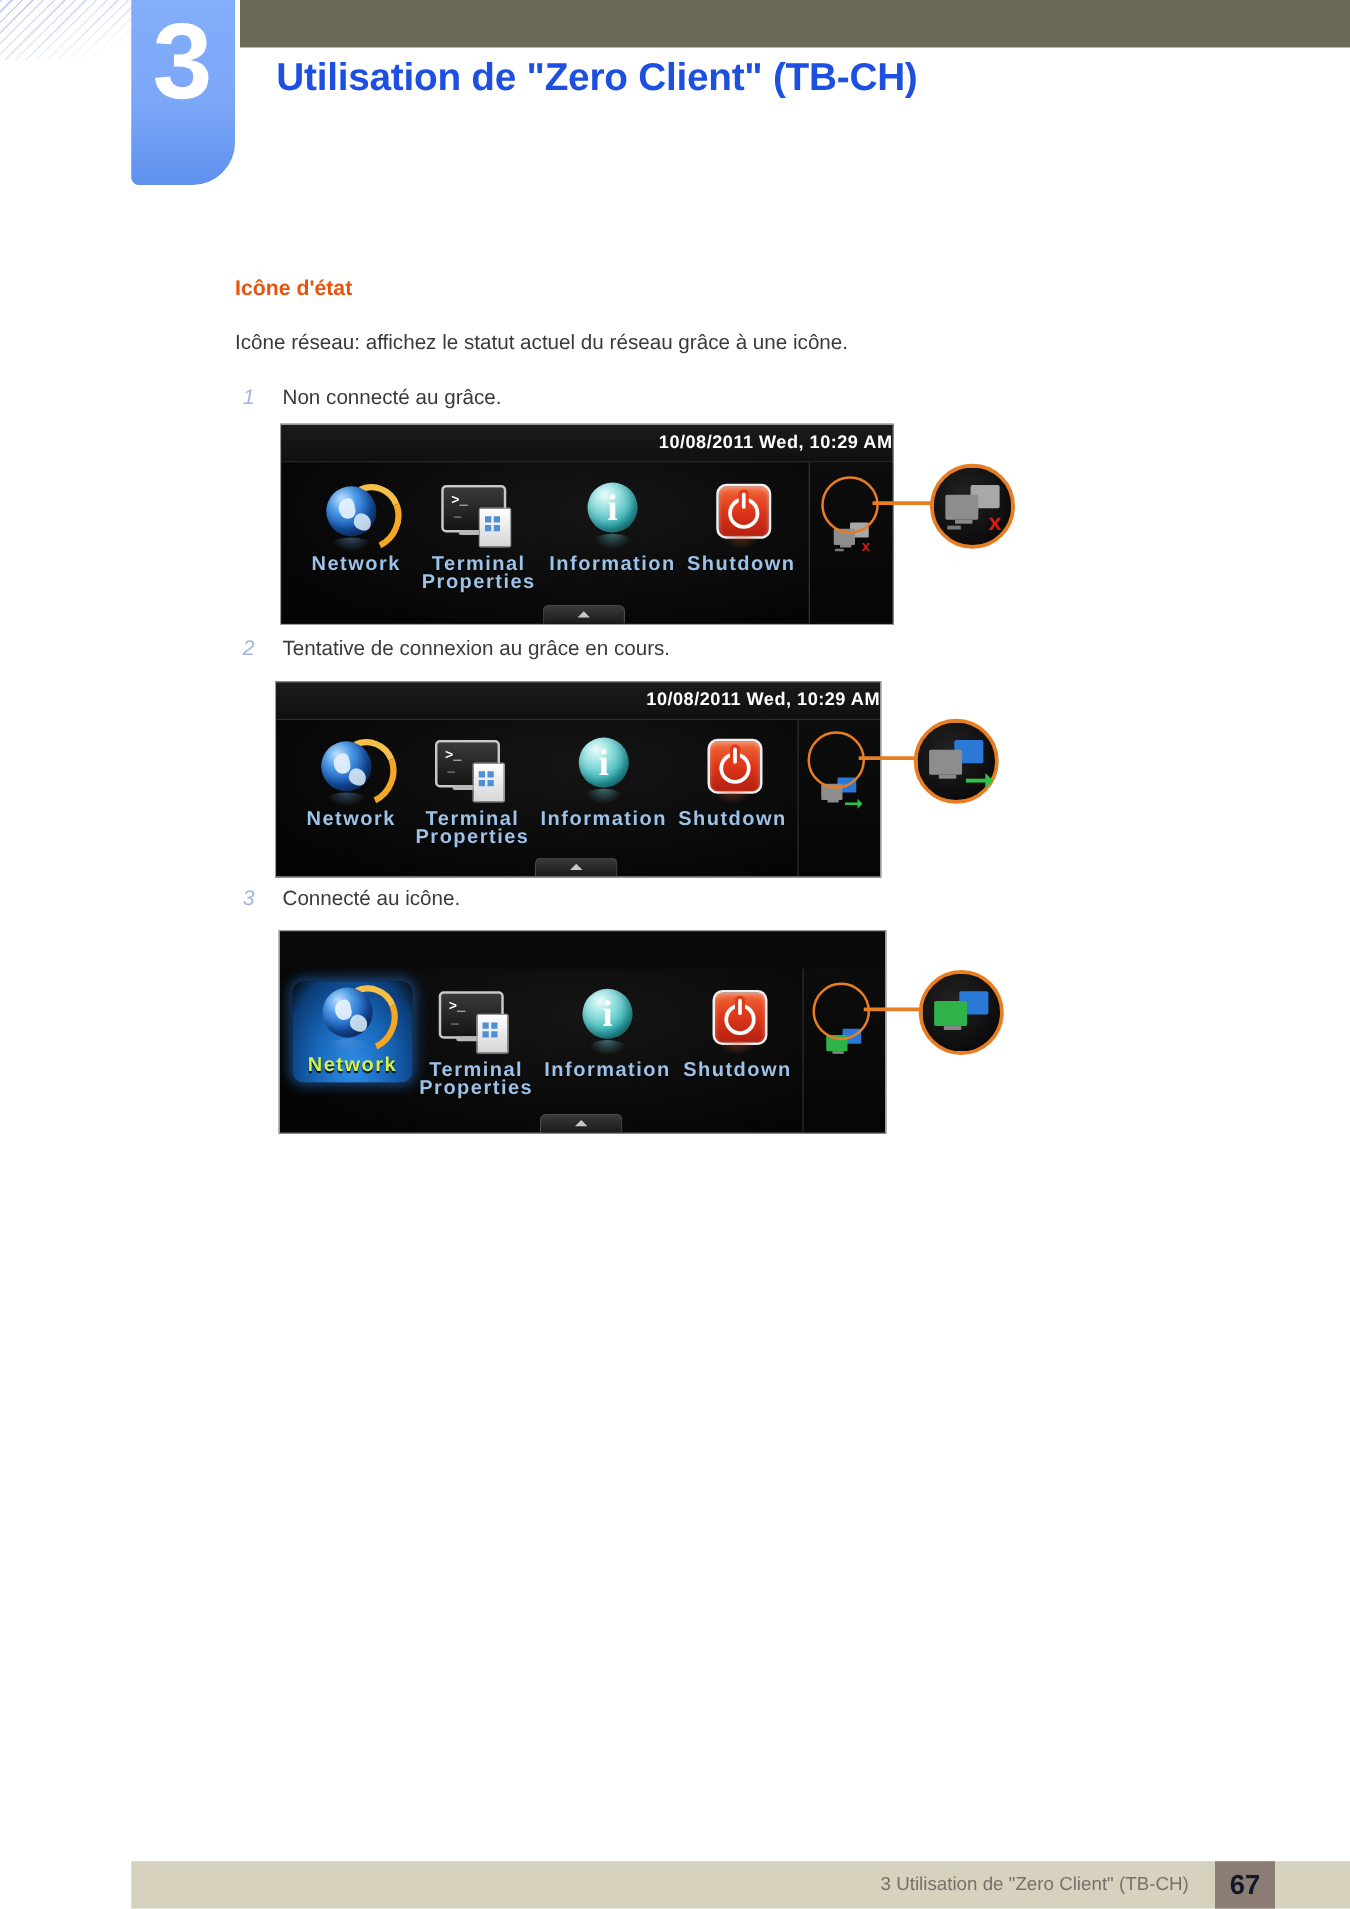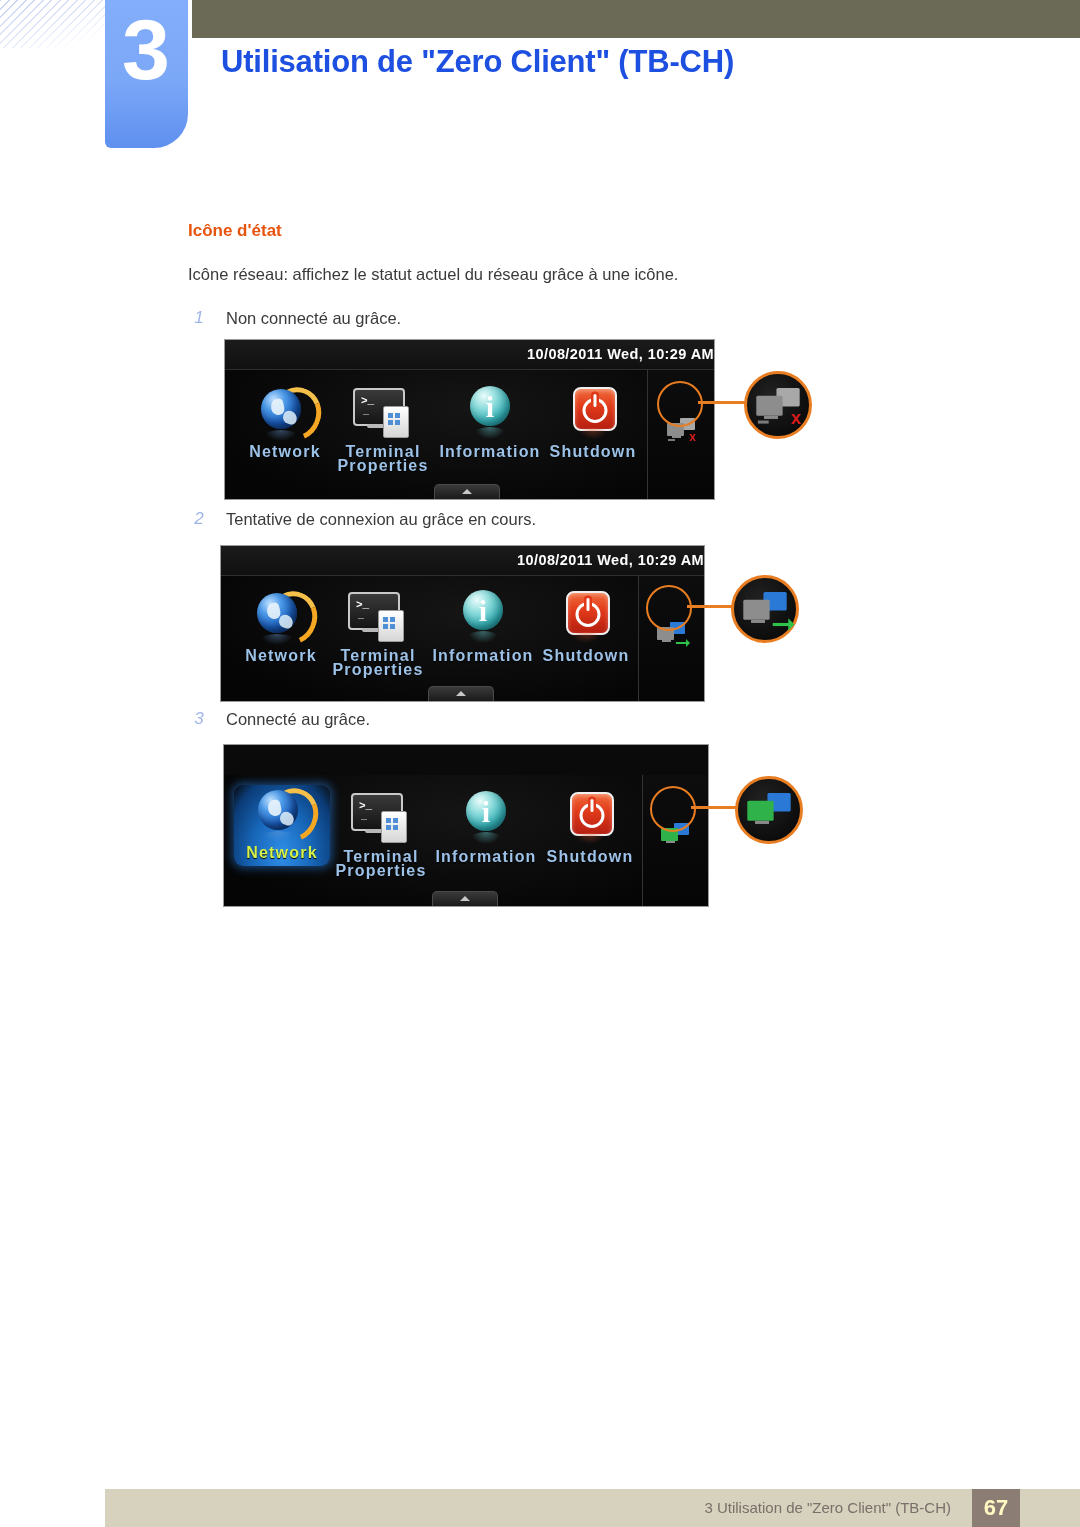--- a/index.html
+++ b/index.html
@@ -328,21 +328,21 @@
   .page-num-box {
     position:absolute;
     left:972px; top:1489px;
     width:48px; height:38px;
     background:#8c7d74;
   }
   .page-num-box span {
     display:block;
     text-align:center;
     line-height:38px;
-    color:#fef9c3;
+    color:#0f172a;
     font-size:22px;
     font-weight:700;
   }
 </style>
 </head>
 <body>
 
 <div class="hatch"></div>
 <div class="olive-bar"></div>
 <div class="chapter-badge">
@@ -540,21 +540,21 @@
         <div class="mon-back" style="background:#2b79d6;"></div>
         <div class="mon-front" style="background:#8d8d8d;"></div>
         <div class="base"></div>
         <div class="arrow-g"></div>
       </div>
     </div>
   </div>
 
   <div class="step" style="top:709px;">
     <div class="step-num">3</div>
-    <div class="step-text">Connecté au grâce.</div>
+    <div class="step-text">Connecté au icône.</div>
   </div>
 
   <div class="shot" style="left:223px; top:744px; width:590px; height:164px;">
     <div class="panel" style="width:484px; height:161px;">
       <div class="body"></div>
       <div class="divider" style="left:418px;"></div>
       <div class="tray" style="left:419px; width:65px;">
         <div class="net-ico" style="left:18px; top:48px;">
           <div class="mon-back" style="background:#2b79d6;"></div>
           <div class="mon-front" style="background:#2fb24a;"></div>

